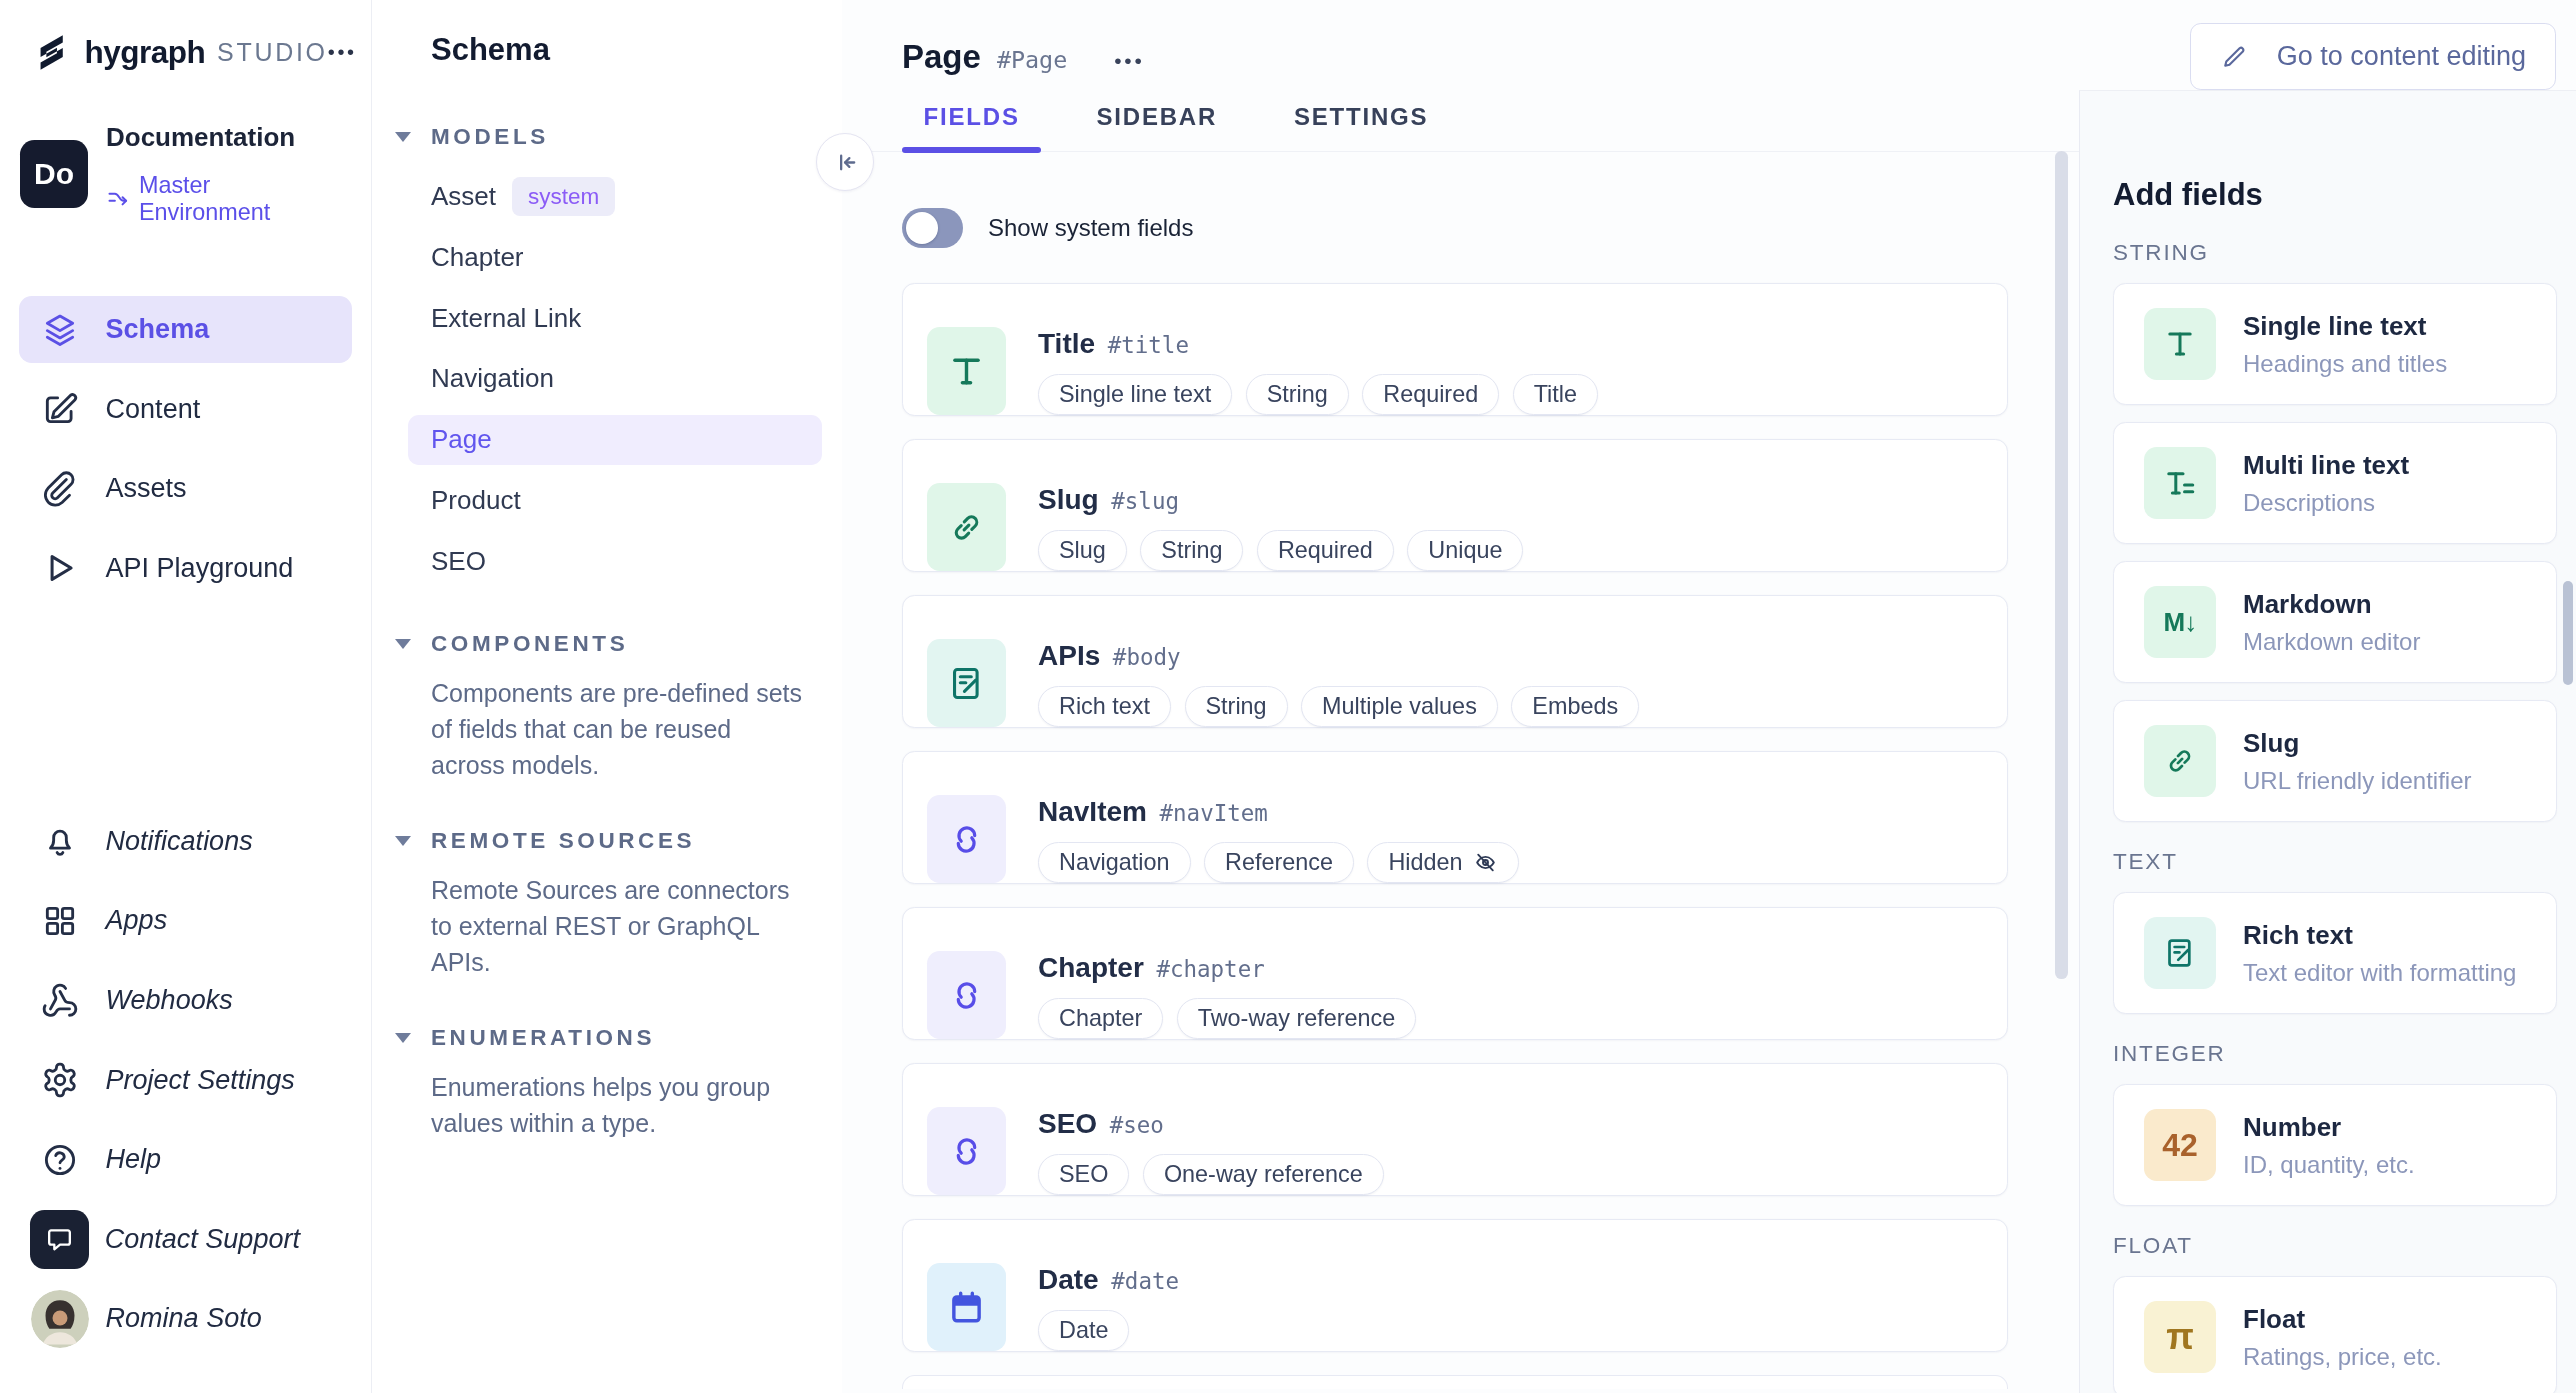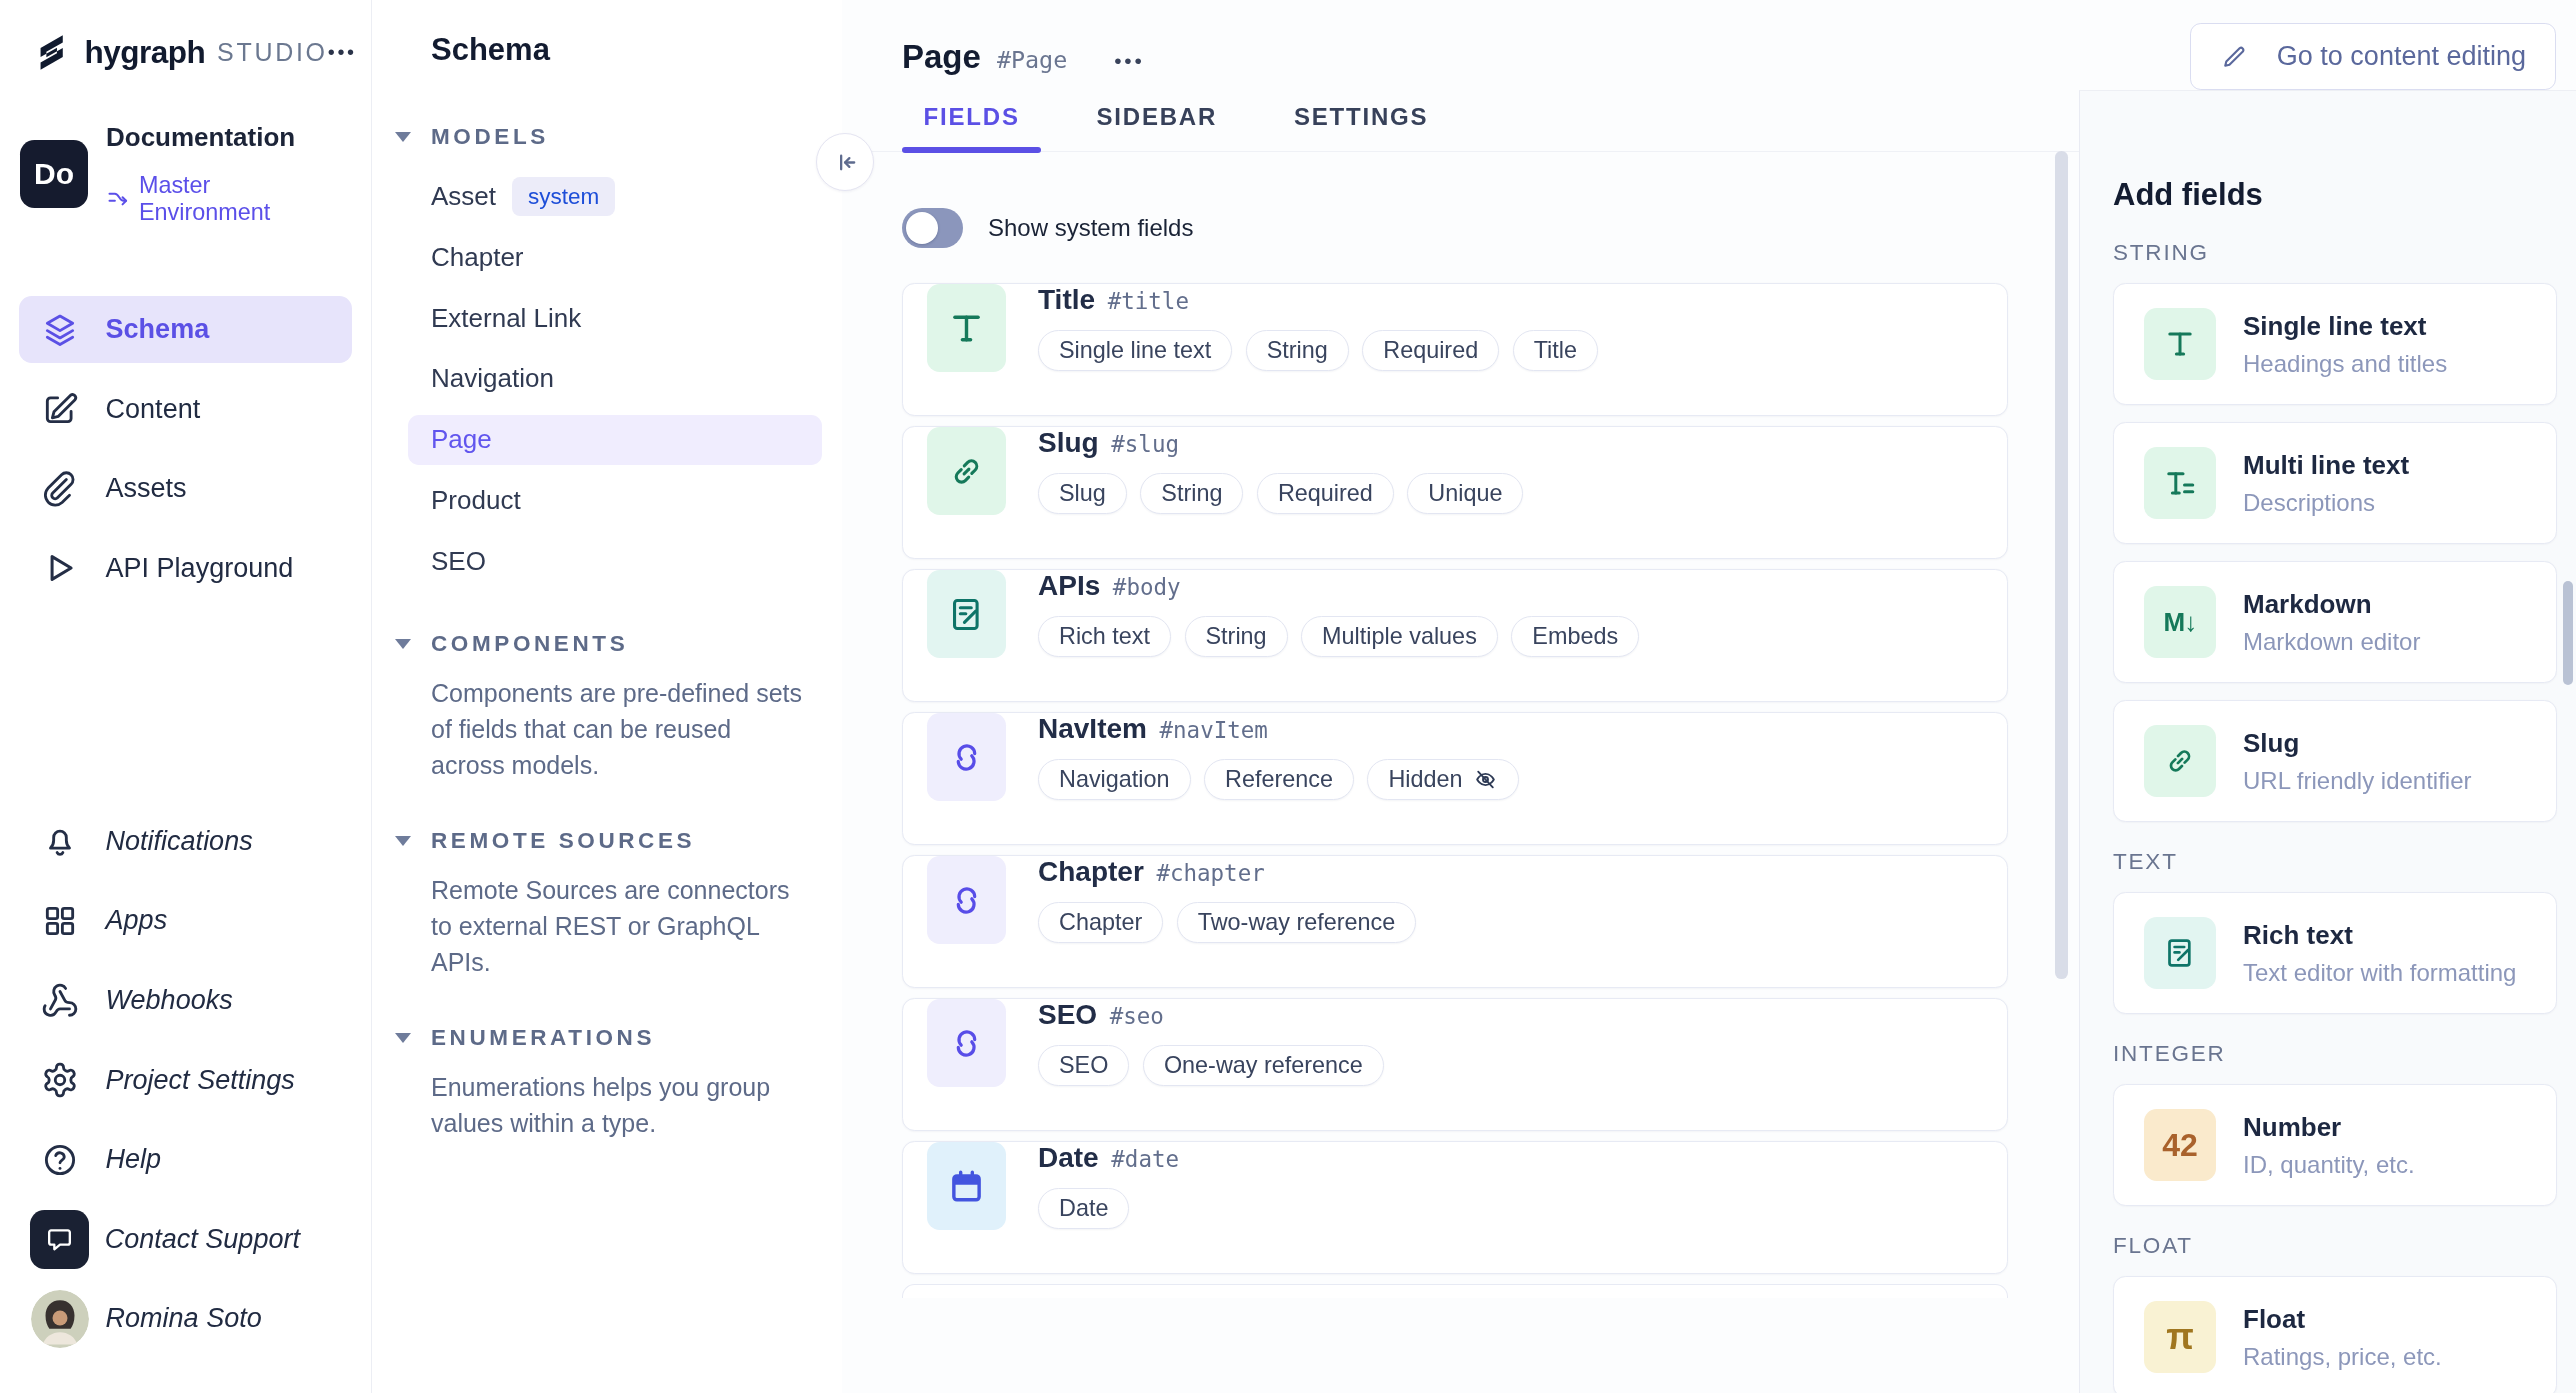--- a/index.html
+++ b/index.html
@@ -35,21 +35,21 @@
 
   
   .schema-panel { position:absolute; left:372px; top:0; width:471px; height:1393px; background:#fff; border-right:1.4px solid #E9E8F5; padding:32px 21.6px 0 59px; }
   .sp-title { font-size:31px; font-weight:700; color:#121B30; }
   .sp-section-h { display:flex; align-items:center; margin-top:45px; color:#5D6A88; font-size:22.5px; font-weight:600; letter-spacing:3.6px; cursor:pointer; }
   .sp-section-h.first { margin-top:56px; }
   .caret { width:0; height:0; border-left:8px solid transparent; border-right:8px solid transparent; border-top:10px solid #6F7C9B; margin-left:-36px; margin-right:20px; flex:none; }
   .sp-items { margin-top:21.6px; }
   .sp-item { height:50px; margin-bottom:10.8px; display:flex; align-items:center; font-size:26px; color:#303A52; font-weight:500; cursor:pointer; border-radius:10.8px; }
   .sp-item.active { background:#F0EDFE; color:#6155EE; margin-left:-23.4px; padding-left:23.4px; width:414px; }
-  .sp-badge { margin-left:16px; background:#ECECF9; border-radius:8px; padding:6.3px 16px; font-size:22.5px; color:#1d4ed8; font-weight:400; }
+  .sp-badge { margin-left:16px; background:#ECECF9; border-radius:8px; padding:6.3px 16px; font-size:22.5px; color:#8b5cf6; font-weight:400; }
   .sp-desc { margin-top:18px; width:373px; font-size:25px; line-height:36px; color:#5D6A88; }
 
   
   .collapse-btn { position:absolute; left:816px; top:133px; width:58px; height:58px; border-radius:50%; background:#fff; border:1.8px solid #E5E5F2; display:flex; align-items:center; justify-content:center; color:#5E6B8E; z-index:6; box-shadow:0 0.9px 2.7px rgba(30,40,80,.06); cursor:pointer; }
   .collapse-btn svg { width:29px; height:29px; }
 
   
   .main { position:absolute; left:842px; top:0; width:1734px; height:1393px; background:#FCFDFE; }
   .mh-row { display:flex; align-items:baseline; padding:38px 0 0 60px; }
   .mh-title { font-size:33px; font-weight:700; color:#131C31; }
@@ -61,21 +61,21 @@
   .tabs-row { display:flex; margin-top:27px; padding-left:60px; border-bottom:1.8px solid #EFF1F6; width:1237px;gap:12px; }
   .tab { padding:0 21.6px 20px; margin-right:21.6px; font-size:24px; letter-spacing:1.8px; color:#37415A; font-weight:600; position:relative; cursor:pointer; }
   .tab.active { color:#5B50E5; }
   .tab.active::after { content:""; position:absolute; left:0; right:0; bottom:-1.8px; height:6.3px; background:#5B50E5; border-radius:3.6px; }
   .toggle-row { display:flex; align-items:center; margin:56px 0 0 60px; }
   .switch { width:61px; height:40px; border-radius:20px; background:#8B96BC; position:relative; cursor:pointer; flex:none; }
   .switch .knob { position:absolute; left:3.6px; top:3.6px; width:32px; height:32px; border-radius:50%; background:#fff; box-shadow:0 0.9px 2.7px rgba(20,30,70,.25); }
   .toggle-label { margin-left:25px; font-size:24px; color:#1A2336; font-weight:500; }
 
   .field-list { margin:35px 0 0 60px; width:1106px; }
-  .field-card { height:133px; border:1.4px solid #E7EAF4; border-radius:12.6px; background:#fff; margin-bottom:10px; display:flex; align-items:flex-start; padding-left:24px; box-shadow:0 0.9px 1.8px rgba(20,30,70,.04); cursor:pointer; }
+  .field-card { height:133px; border:1.4px solid #E7EAF4; border-radius:12.6px; background:#fff; margin-bottom:23px; display:flex; align-items:flex-end; padding-left:24px; box-shadow:0 0.9px 1.8px rgba(20,30,70,.04); cursor:pointer; }
   .fc-tile { width:79px; height:88px; border-radius:12.6px; flex:none; display:flex; align-items:center; justify-content:center; }
   .fc-tile .icn { width:41px; height:41px; display:flex; align-items:center; justify-content:center; }
   .fc-tile .icn svg { width:100%; height:100%; display:block; }
   .fc-body { margin-left:32px; }
   .fc-name-row { display:flex; align-items:baseline; }
   .fc-name { font-size:28px; font-weight:700; color:#222D47; }
   .fc-api { margin-left:12.6px; font-size:22.5px; font-family:"DejaVu Sans Mono", monospace; color:#626E8C; }
   .fc-chips { display:flex; gap:13.5px; margin-top:14.4px; }
   .chip { display:inline-flex; align-items:center; gap:10px; height:41px; padding:0 20px; border:1.4px solid #E3E6F2; border-radius:21.6px; font-size:23.4px; color:#39445E; background:#fff; box-shadow:0 0.9px 1.8px rgba(20,30,70,.05); }
   .chip .icn { width:25px; height:25px; color:#2E3A55; }

